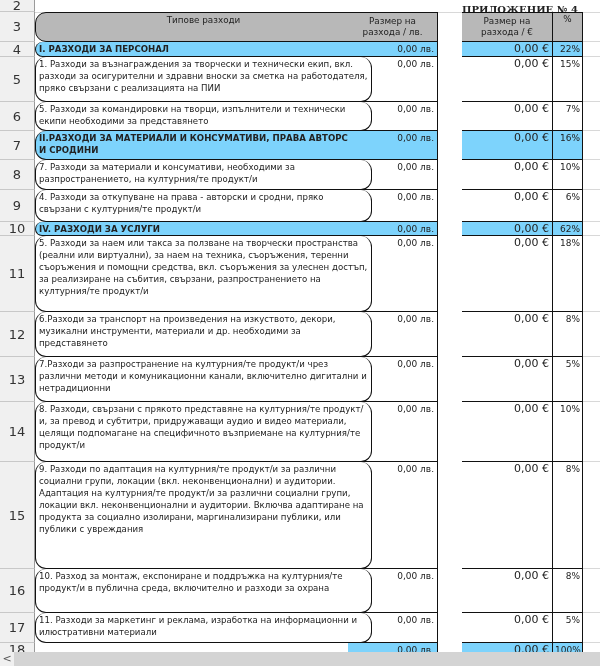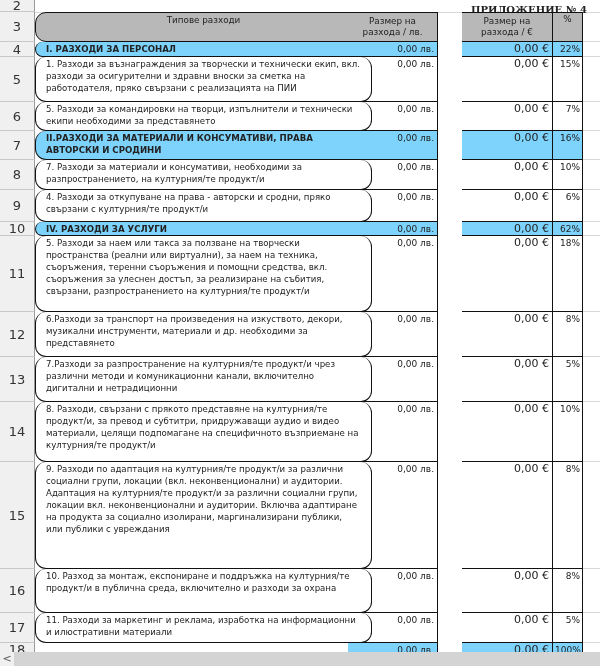--- a/index.html
+++ b/index.html
@@ -4,33 +4,33 @@
 <style>
   html, body { margin:0; padding:0; }
   body { width:600px; height:666px; overflow:hidden; background:#ffffff; position:relative;
          font-family:"DejaVu Sans", sans-serif; color:#222; }
   .sheet { position:absolute; left:0; top:0; width:600px; height:652px; overflow:hidden; }
   .row { position:absolute; left:0; width:600px; }
   .rownum { position:absolute; left:0; top:0; bottom:0; width:35px; background:#f0f0f0;
             border-right:1px solid #9a9a9a; border-bottom:1px solid #c8c8c8; box-sizing:border-box;
             display:flex; align-items:center; justify-content:center; font-size:13px; color:#333; }
   .cell { position:absolute; top:0; bottom:0; box-sizing:border-box; overflow:hidden; }
-  .ca { left:35px; width:337px; padding:1px 10px; font-size:8.6px; line-height:12px;border-radius:11px; }
+  .ca { left:35px; width:337px; padding:1px 3px; font-size:8.6px; line-height:12px;border-radius:11px; }
   .cb { left:348px; width:90px; text-align:right; padding:1px 3px; font-size:9px; line-height:12px; }
   .cc { left:462px; width:91px; text-align:right; padding:1px 3px; font-size:11px; line-height:12px; }
   .cd { left:553px; width:30px; text-align:right; padding:1px 2px; font-size:9px; line-height:12px; }
   .ce { left:583px; width:17px; border-bottom:1px solid #d8d8d8; }
   .grid .ca, .grid .cb, .grid .cc, .grid .cd { border-right:1px solid #111; border-bottom:1px solid #111; }
   .grid .ca { border-left:1px solid #111; }
   .shade .ca, .shade .cb, .shade .cc, .shade .cd { background:#7dd3fc; }
   .shade .ca { font-weight:bold; }
   .hdr .ca, .hdr .cb, .hdr .cc, .hdr .cd { background:#b8b8b8; text-align:center; font-size:8.8px; line-height:11px; }
   .hdr .ca { padding-top:2px; }
   .hdr .cb, .hdr .cc { padding-top:3px; }
-  .title { position:absolute; left:462px; top:4px; width:125px; text-align:right;
+  .title { position:absolute; left:462px; top:4px; width:125px; text-align:left;
            font-family:"DejaVu Serif", serif; font-weight:bold; font-size:10px; line-height:12px; }
   .r2line { border-bottom:1px solid #d8d8d8; }
   .scrollbar { position:absolute; left:0; top:652px; width:600px; height:14px; background:#d4d4d4; }
   .scroll-left { position:absolute; left:0; top:0; width:14px; height:14px; background:#f0f0f0;
                  font-size:11px; line-height:14px; text-align:center; color:#555; }
 </style>
 </head>
 <body>
 
 <div class="sheet">

